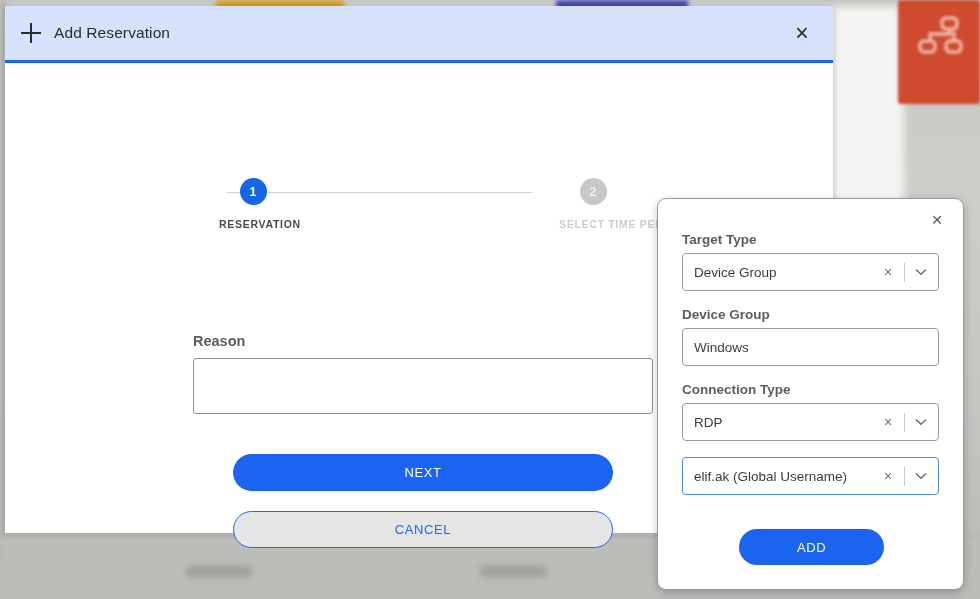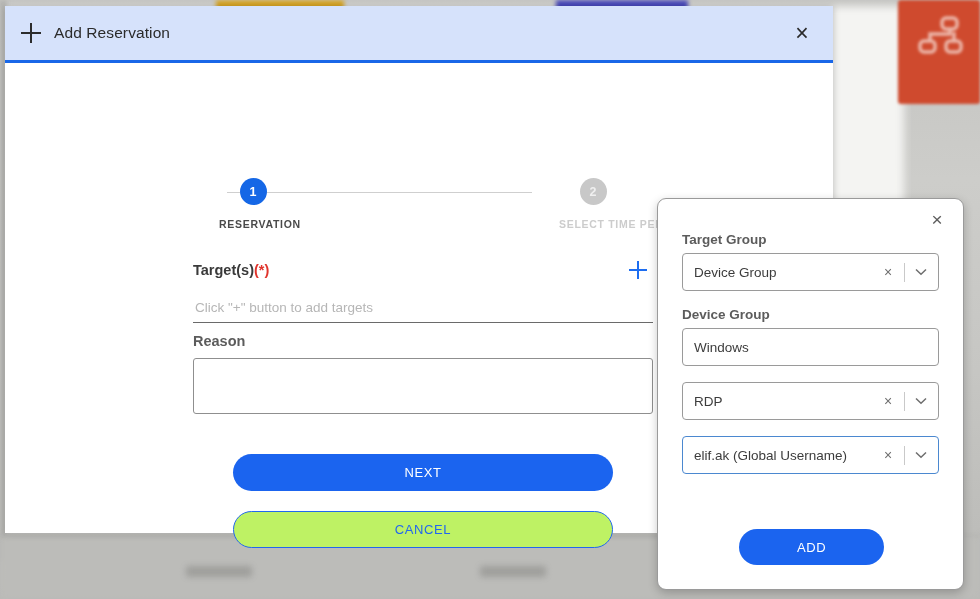--- a/index.html
+++ b/index.html
@@ -178,21 +178,21 @@
     width: 380px; height: 37px;
     border-radius: 19px;
     display: flex; align-items: center; justify-content: center;
     font-size: 13px; letter-spacing: .6px; font-weight: 500;
     cursor: pointer;
   }
   .btn-next {
     top: 391px; background: #1b64ef; color: #ffffff; border: none;
   }
   .btn-cancel {
-    top: 448px; background: #bef264; color: #2267ef;
+    top: 448px; background: #e5e5e5; color: #2267ef;
     border: 1.4px solid #2267ef;
   }
 
   
   #side-panel {
     position: absolute; left: 657px; top: 198px;
     width: 307px; height: 392px;
     background: #ffffff;
     border: 1.3px solid #9a9a9a;
     border-radius: 9px;
@@ -292,63 +292,55 @@
           <div class="step-circle">1</div>
           <div class="step-label">RESERVATION</div>
         </div>
 
         <div class="step two">
           <div class="step-circle">2</div>
           <div class="step-label">SELECT TIME PERIOD</div>
         </div>
       </div>
 
-      <div class="field-targets">
-        <div class="label-line">
-          <div class="lbl-dark">
-            <span>Target(s)</span><span class="lbl-req">(*)</span>
-          </div>
-          <div class="add-target-btn"></div>
-        </div>
-        <input class="targets-input" type="text" readonly="" placeholder="Click &quot;+&quot; button to add targets" style="">
-      </div>
 
       <div class="field-reason">
         <div class="lbl-gray">Reason</div>
         <textarea class="reason-box" placeholder="" style=""></textarea>
       </div>
 
       <div class="btn-pill btn-next">NEXT</div>
       <div class="btn-pill btn-cancel">CANCEL</div>
 
     </div>
   </div>
 
   <div id="side-panel">
     <span class="panel-close">×</span>
 
     <div class="panel-inner">
 
-      <div class="p-label">Target Group</div>
+      <div class="p-label">Target Type</div>
       <div class="p-field">
         <span class="p-value">Device Group</span>
         <span class="p-clear">×</span>
         <span class="p-sep"></span>
         <span class="p-chev">
           <svg width="12" height="8" viewBox="0 0 12 8" fill="none" stroke="#6e6e6e" stroke-width="1.5">
               <path d="M1 1.5 L6 6.2 L11 1.5"></path>
             </svg>
         </span>
       </div>
 
       <div class="p-label">Device Group</div>
       <div class="p-field">
         <span class="p-value">Windows</span>
       </div>
 
+      <div class="p-label">Connection Type</div>
       <div class="p-field">
         <span class="p-value">RDP</span>
         <span class="p-clear">×</span>
         <span class="p-sep"></span>
         <span class="p-chev">
           <svg width="12" height="8" viewBox="0 0 12 8" fill="none" stroke="#6e6e6e" stroke-width="1.5">
               <path d="M1 1.5 L6 6.2 L11 1.5"></path>
             </svg>
         </span>
       </div>

